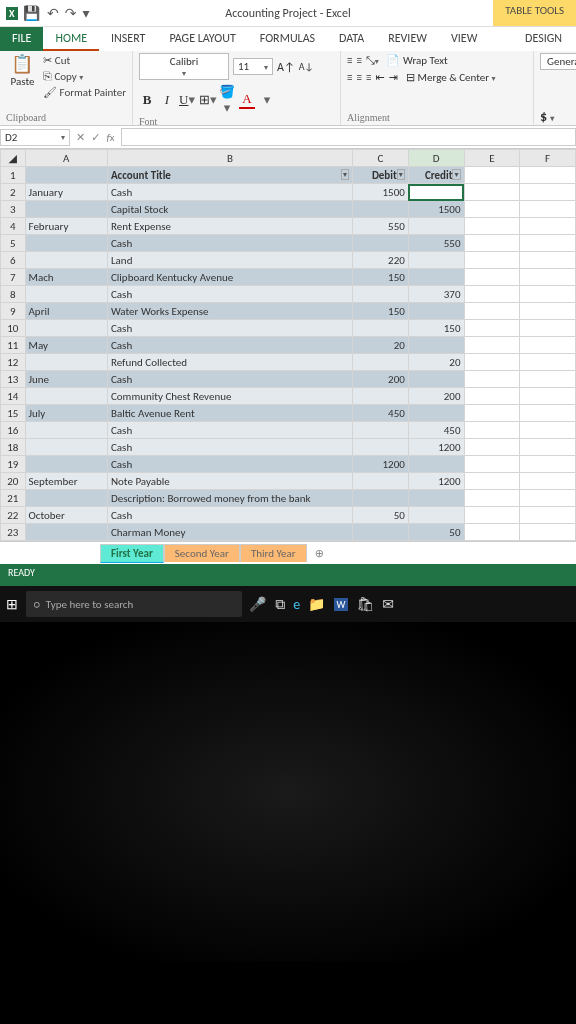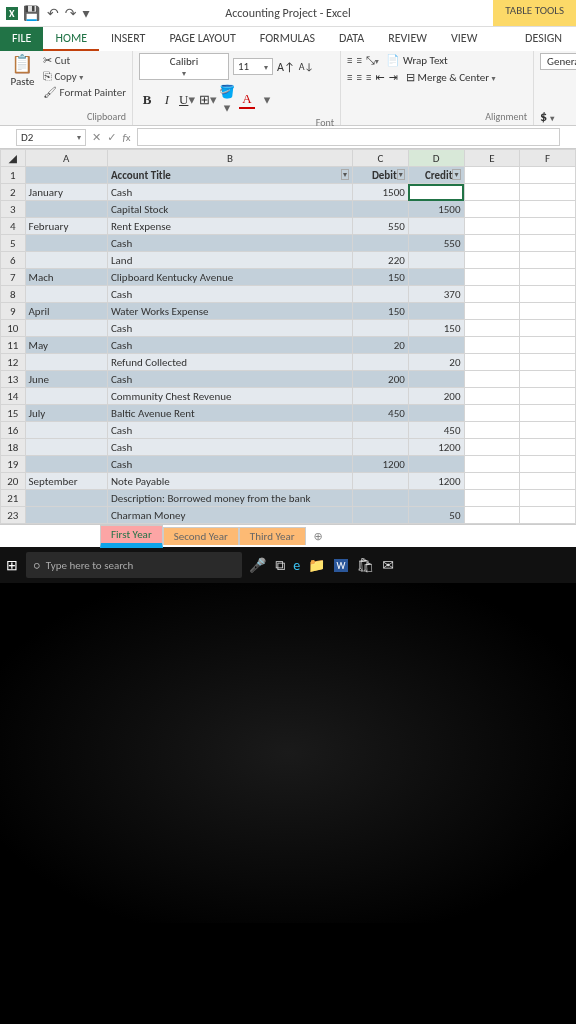--- a/index.html
+++ b/index.html
@@ -33,41 +33,41 @@
   .menubar .tab.active { color: #217346; border-bottom: 2px solid #c2410c;}
   .menubar .design { margin-left: auto; color: #444; padding: 4px 14px;}
   .ribbon {
     background: #f5f5f5; border-bottom: 1px solid #ccc;
     display: flex; height: 74px;
   }
   .rgroup {
     border-right: 1px solid #ddd; padding: 2px 6px 0 6px;
     display: flex; flex-direction: column; justify-content: space-between;
   }
-  .rgroup .grouplabel { text-align: right; font-size: 10px; color: #777; padding-bottom: 2px;}
+  .rgroup .grouplabel { text-align: left; font-size: 10px; color: #777; padding-bottom: 2px; font-family: Liberation Serif, serif;}
   .clipboard { width: 120px;}
   .clipboard .top { display: flex;}
   .paste { display: flex; flex-direction: column; align-items:center; width:36px; margin-right:4px;}
   .paste .icon { font-size: 18px;}
   .clip-small div { font-size: 11px; color:#444; line-height: 16px; white-space: nowrap;}
   .font { flex: 0 0 195px;}
   .font-row1 { display:flex; gap:4px; margin-bottom:4px; align-items:center;}
   .font-sel { border:1px solid #bbb; background:#fff; padding:1px 4px; font-size:11px; display:flex; align-items:center; justify-content:space-between;}
   .font-name { width: 80px; flex-direction: column;}
   .font-size { width: 30px;}
   .font-row2 { display:flex; gap:4px; align-items:center;}
   .font-row2 span { font-family: 'Times New Roman'; font-size:13px; width:16px; text-align:center;}
   .align { flex: 0 0 180px;}
   .align-row { display:flex; gap:4px; font-size:11px; align-items:center; margin-bottom:2px;}
   .align .btn { font-size: 11px; white-space: nowrap; padding:1px 4px;}
   .number-col { flex: 1; display:flex; flex-direction:column; align-items:flex-start; padding-top:2px;}
   .number-col .gen { border:1px solid #bbb; padding:1px 6px; background:#fff; font-size:11px; margin-bottom:4px;}
   .namebox-bar {
     background:#fff; border-bottom:1px solid #ccc; height:22px;
-    display:flex; align-items:center; padding:0 16px; gap:6px;text-align:center;
+    display:flex; align-items:center; padding:0 0; gap:6px;text-align:center;
   }
   .namebox {
     border:1px solid #ccc; padding:1px 4px; width:60px; font-size:11px;
     display:flex; justify-content:space-between; align-items:center;
   }
   .fx-icons { display:flex; gap:6px; color:#888;}
   .fx-input { flex:1; border:1px solid #ccc; height:16px; padding:0 4px;}
   .grid { border-collapse: collapse; width: 100%; table-layout: fixed;}
   .grid th, .grid td {
     border: 1px solid #d4d4d4; height: 16px; padding: 0 3px;
@@ -85,21 +85,21 @@
   .banded0 td.content { background: #c3d0da;}
   .banded1 td.content { background: #e4e9ee;}
   .num { text-align:right;}
   .filter { float:right; font-size:8px; color:#555; border:1px solid #aaa; padding:0 1px; line-height:9px;}
   .cell-active { outline: 2px solid #217346; outline-offset: -2px; background:#fff !important;}
   .sheet-tabs {
     background:#fff; border-top:1px solid #ccc; height:22px;
     display:flex; align-items:center; padding-left:100px; gap:0;
   }
   .sheet-tabs .stab { border:1px solid #ccc; border-bottom:none; padding:2px 10px; font-size:11px; background:#fdba74; color:#666;}
-  .sheet-tabs .stab.active { background:#fca5a5; color:#217346; font-weight:normal; border-bottom:5px solid #0ea5e9;}
+  .sheet-tabs .stab.active { background:#5eead4; color:#217346; font-weight:bold; border-bottom:1px solid #0ea5e9;}
   .sheet-tabs .plus { padding:2px 8px; color:#888;}
   .statusbar {
     background:#217346; color:#fff; height:18px; font-size:10px;
     padding:2px 8px;
   }
   .taskbar {
     background:#111; height:36px; display:flex; align-items:center; padding:0 6px; gap:8px;
   }
   .taskbar .start { color:#fff; font-size:14px;}
   .taskbar .search {
@@ -416,39 +416,51 @@
         </tr>
         <tr class="banded0">
           <td class="rowhead">21</td>
           <td class="content"></td>
           <td class="content">   Description: Borrowed money from the bank</td>
           <td class="content num"></td>
           <td class="content num"></td>
           <td></td>
           <td></td>
         </tr>
+        <tr class="banded1">
+          <td class="rowhead">22</td>
+          <td class="content">October</td>
+          <td class="content">Cash</td>
+          <td class="content num">50</td>
+          <td class="content num"></td>
+          <td></td>
+          <td></td>
+        </tr>
         <tr class="banded0">
           <td class="rowhead">23</td>
           <td class="content"></td>
           <td class="content">   Charman Money</td>
           <td class="content num"></td>
           <td class="content num">50</td>
           <td></td>
           <td></td>
         </tr>
       </tbody>
   </table>
 
   <div class="sheet-tabs">
     <div class="stab active">First Year</div>
     <div class="stab">Second Year</div>
     <div class="stab">Third Year</div>
     <div class="plus">⊕</div>
   </div>
 
+  <div class="statusbar">
+    <span>READY</span>
+  </div>
 
   <div class="taskbar">
     <span class="start">⊞</span>
     <div class="search">
       <span>○</span>
       <span>Type here to search</span>
     </div>
     <span class="tbicon">🎤</span>
     <span class="tbicon">⧉</span>
     <span class="tbicon" style="color:#3ac1f0;">e</span>

